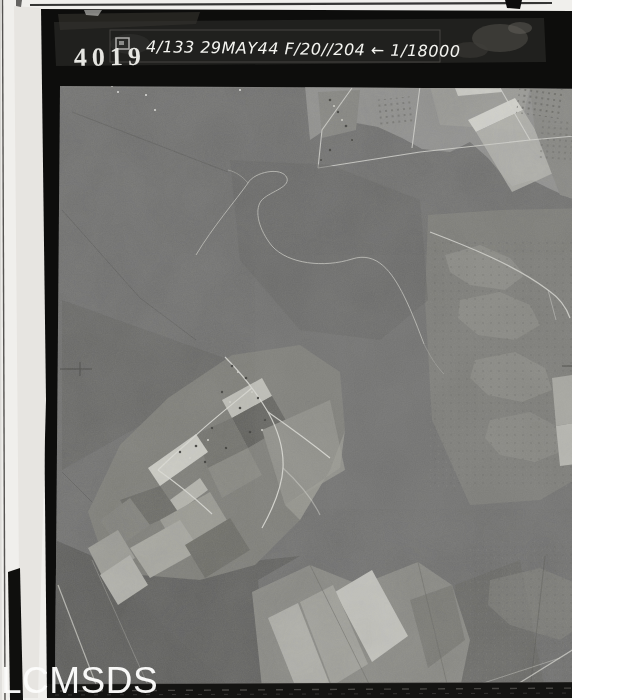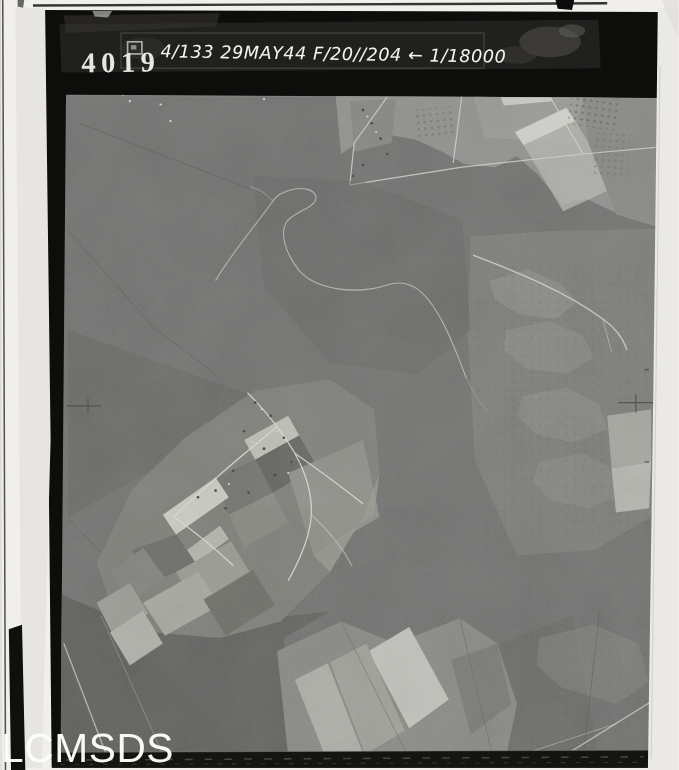--- a/index.html
+++ b/index.html
@@ -1,16 +1,16 @@
 <!DOCTYPE html>
 <html><head>
 <meta charset="utf-8">
 <style>
   html,body{margin:0;padding:0;background:#ffffff;}
-  .stage{position:relative;width:617px;height:700px;overflow:hidden;background:#f0efec;
+  .stage{position:relative;width:572px;height:700px;overflow:hidden;background:#f0efec;
          font-family:"Liberation Sans",sans-serif;}
   .stage svg{position:absolute;left:0;top:0;display:block;}
   text{user-select:none;}
 </style>
 </head>
 <body>
 
 <div class="stage">
 <svg width="617" height="700" viewBox="0 0 617 700" xmlns="http://www.w3.org/2000/svg">
   <defs>

